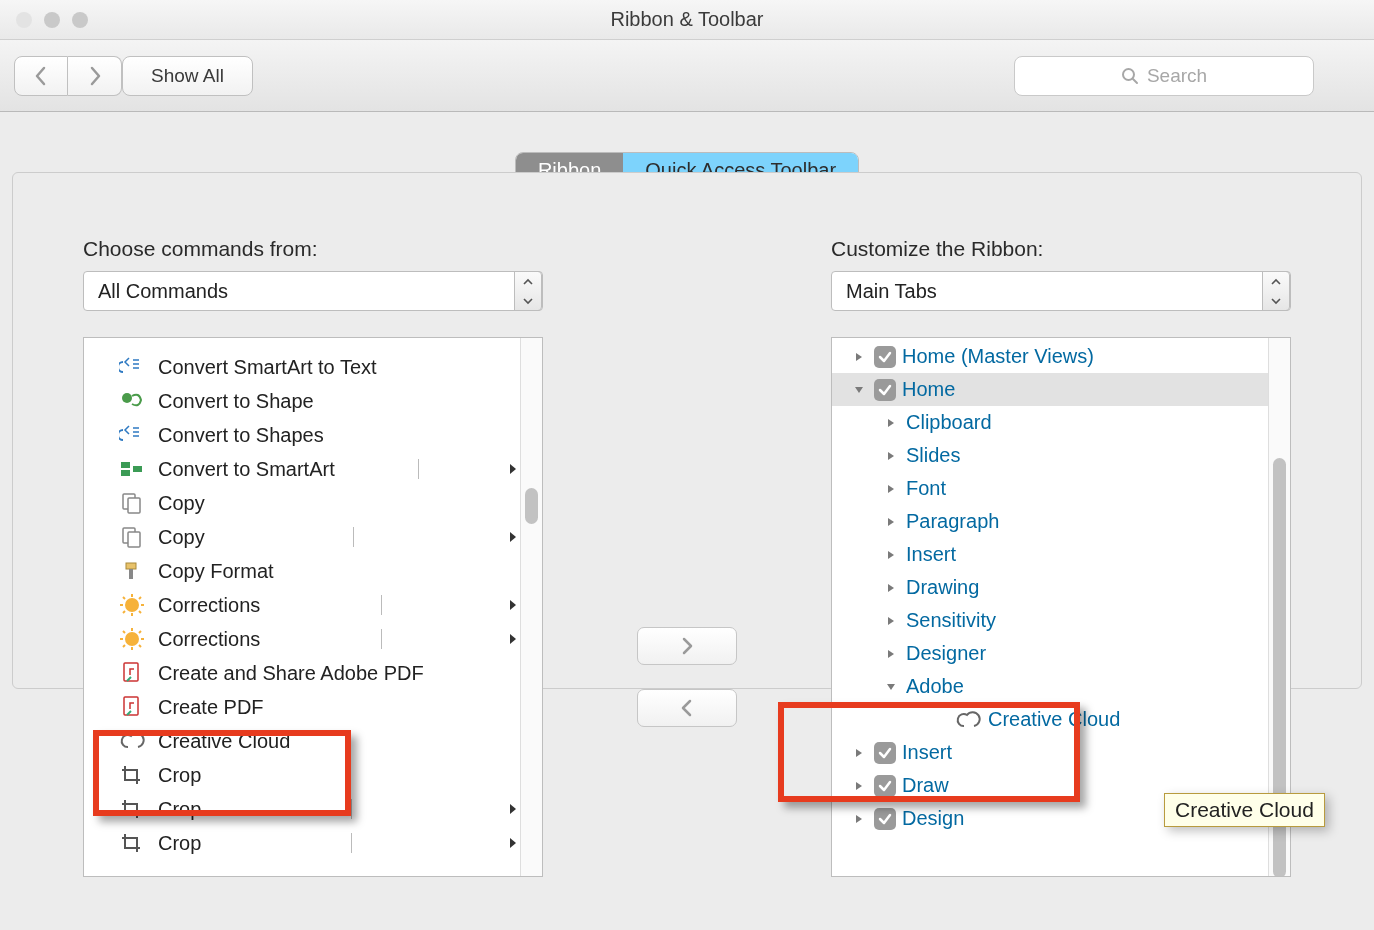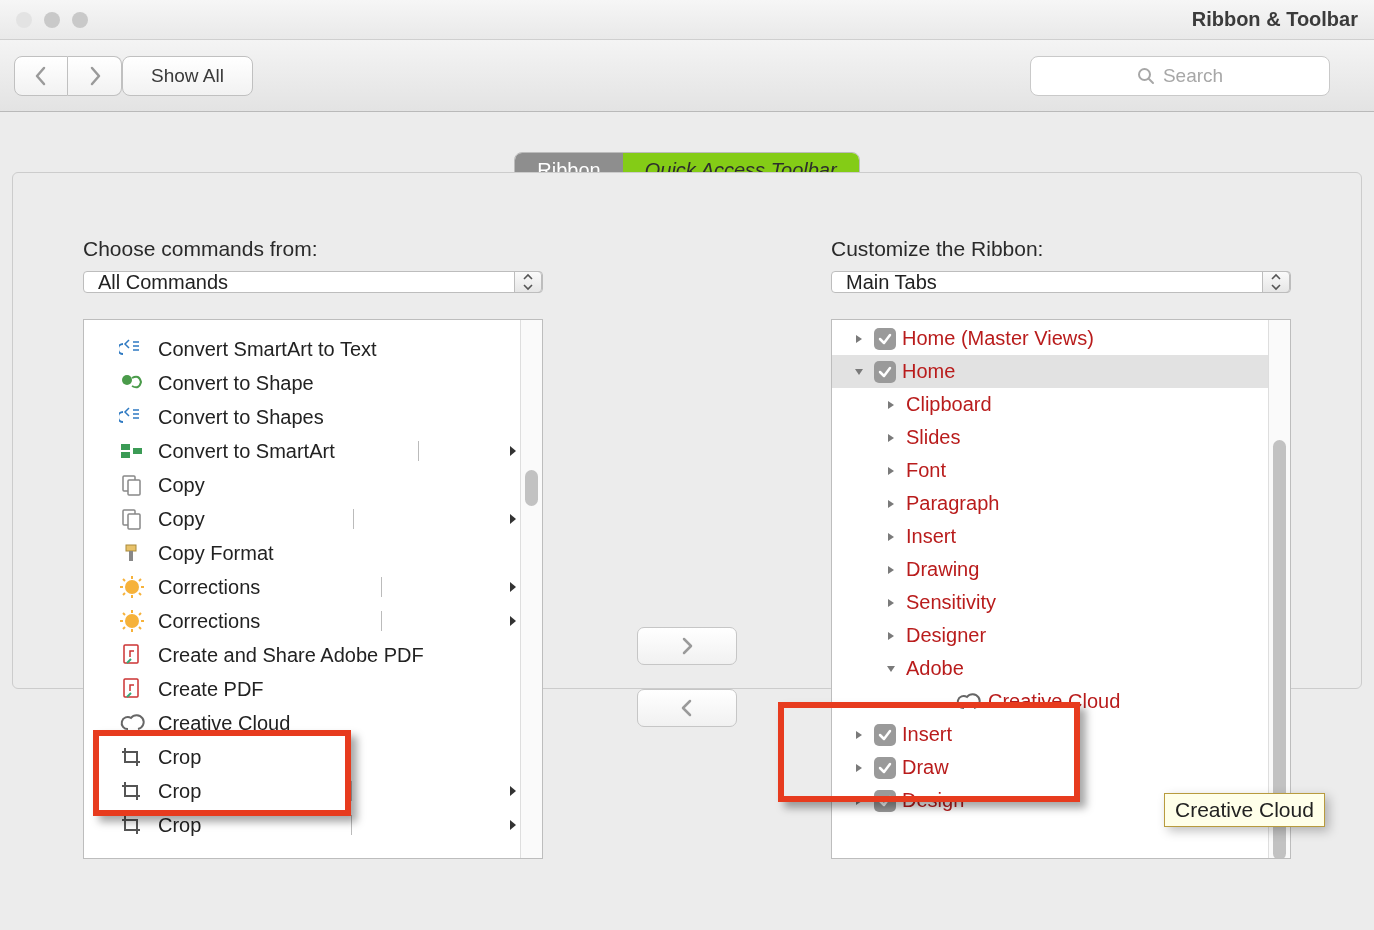--- a/index.html
+++ b/index.html
@@ -17,22 +17,22 @@
     background: linear-gradient(#f6f6f6, #e9e9e9);
     border-bottom: 1px solid #cfcfcf;
     display: flex;
     align-items: center;
     position: relative;
   }
   .traffic-lights { display: flex; gap: 12px; padding-left: 16px; }
   .dot { width: 16px; height: 16px; border-radius: 50%; background: #c9c9c9; }
   .dot.red { background: #e3e3e3; }
   .window-title {
-    position: absolute; left: 0; right: 16px; text-align: right;
-    font-size: 20px; color: #3b3b3b; font-weight: 700;
+    position: absolute; left: 0; right: 0; text-align: center;
+    font-size: 20px; color: #3b3b3b; font-weight: 400;
     pointer-events: none;
   }
   .toolbar {
     height: 72px;
     background: linear-gradient(#f4f4f4, #e3e3e3);
     border-bottom: 1px solid #b9b9b9;
     display: flex; align-items: center; padding: 0 14px;
     gap: 0;
   }
   .nav-btns { display: flex; }
@@ -54,53 +54,53 @@
     display: flex; align-items: center; cursor: pointer;
   }
   .toolbar-spacer { flex: 1; }
   .search-box {
     width: 300px; height: 40px;
     background: #ffffff;
     border: 1px solid #c9c9c9; border-radius: 8px;
     display: flex; align-items: center; padding: 0 12px; gap: 8px;
     color: #a7a7a7; font-size: 19px;
     justify-content: center;
-    margin-right: 30px;
+    margin-right: 46px;
   }
   .content {
     position: relative;
     padding-top: 40px;
   }
   .seg-wrap { display: flex; justify-content: center; }
   .segmented {
     display: flex; border: 1px solid #bcbcbc; border-radius: 8px; overflow: hidden;
     background: #fff;
   }
   .seg {
     padding: 6px 22px; font-size: 20px; cursor: pointer;
     display: flex; align-items: flex-end;
   }
   .seg.active { background: #8e8e8e; color: #fff; }
-  .seg:not(.active) { background: #84cc16; color: #2d2d2d; font-style: italic; }
+  .seg:not(.active) { background: #7dd3fc; color: #2d2d2d; }
   .panel {
     position: absolute;
     top: 60px; left: 12px; right: 12px; bottom: -500px;
     border: 1px solid #ccc; border-radius: 6px;
     background: #ececec;
   }
   .columns {
     position: absolute; top: 64px; left: 70px; right: 70px;
     display: grid;
     grid-template-columns: 460px 1fr 460px;
     gap: 18px 40px;
     align-items: start;
   }
   .col-label { font-size: 21px; color: #2a2a2a; margin-bottom: 10px; }
   .select-box {
-    height: 22px; background: #fff; border: 1px solid #bdbdbd;
+    height: 40px; background: #fff; border: 1px solid #bdbdbd;
     border-radius: 4px; display: flex; align-items: center;
     padding: 0 0 0 14px; font-size: 20px; color: #222;
     margin-bottom: 26px; position: relative;
   }
   .select-stepper {
     position: absolute; right: 0; top: -1px; bottom: -1px; width: 28px;
     background: linear-gradient(#fafafa,#e6e6e6);
     border-left:1px solid #c3c3c3;
     border:1px solid #bdbdbd;
     border-radius: 0 4px 4px 0;
@@ -117,21 +117,21 @@
     display: flex; align-items: center; gap: 10px;
     font-size: 20px; color: #222; padding: 4px 0;
     white-space: nowrap;
   }
   .cmd-row .ico { width:32px; height:26px; display:flex; align-items:center; justify-content:center; flex-shrink:0; margin-left:24px; color:#6a9ad0; }
   .cmd-row .ico svg { display:block; }
   .cmd-row .submenu-arrow { margin-left:auto; margin-right:8px; color:#333; width:18px; }
   .right-list .scroll-inner { padding: 2px 0; }
   .tree-row {
     display:flex; align-items:center; gap:6px;
-    font-size:20px; color:#b91c1c; padding:5px 4px 5px 0;
+    font-size:20px; color:#0369a1; padding:5px 4px 5px 0;
     white-space:nowrap;
   }
   .tree-row.selected { background:#e2e2e2; }
   .tree-row .disclosure { width:18px; color:#7a7a7a; display:flex; justify-content:center; }
   .tree-row .checkbox {
     width:22px; height:22px; border-radius:5px; background:#9a9a9a;
     display:flex; align-items:center; justify-content:center; color:#fff;
     flex-shrink:0;
   }
   .pad1 { padding-left: 18px }

